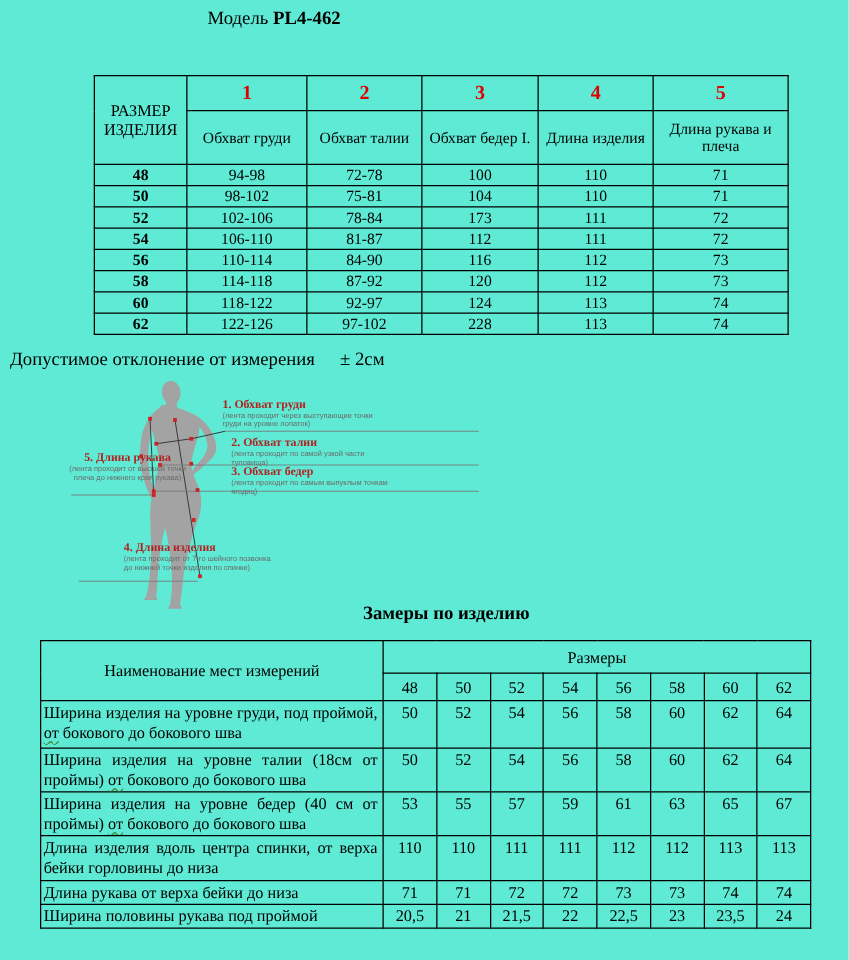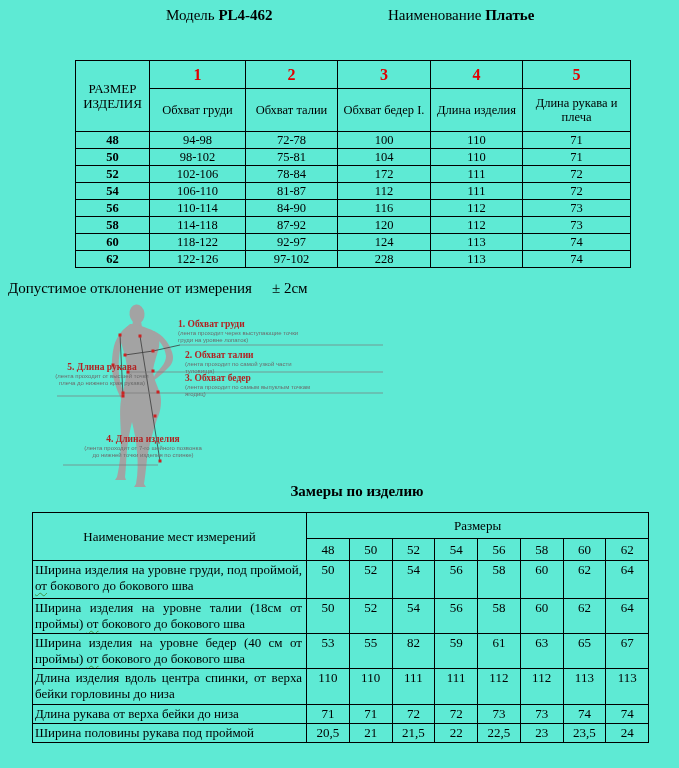--- a/index.html
+++ b/index.html
@@ -30,21 +30,21 @@
   
   .figure { position: absolute; left: 55px; top: 300px; width: 330px; height: 188px; }
   .figure svg { position: absolute; left: 0; top: 0; }
   .fig-label { position: absolute; }
   .fig-label .fl-head { color: #b22222; font-weight: bold; font-size: 9.5px; font-family: Liberation Serif, serif; line-height: 10px; }
   .fig-label .fl-desc { color: #6b6b6b; font-size: 6px; line-height: 6.5px; font-family: "Liberation Sans", sans-serif; margin-top: 1px; }
   .fl-1 { left: 123px; top: 19px; width: 134px; }
   .fl-2 { left: 130px; top: 50px; width: 110px; }
   .fl-3 { left: 130px; top: 73px; width: 126px; }
   .fl-5 { left: 0px;  top: 62px; width: 94px; text-align: center; }
-  .fl-4 { left: 28px; top: 134px; width: 120px; text-align: center; }
+  .fl-4 { left: 44px; top: 134px; width: 120px; }
 
   
   .section-title { position: absolute; left: 35px; top: 483px; width: 644px; text-align: center; font-size: 15px; font-weight: bold; }
 
   #measure-table { position: absolute; left: 32px; top: 512px; width: 616px; }
   #measure-table th, #measure-table td { border: 1px solid #000; overflow: hidden; }
   #measure-table th { font-weight: normal; font-size: 13px; text-align: center; vertical-align: middle; }
   #measure-table th.name-h { line-height: 17px; }
   #measure-table th.sizes-h { height: 26px; }
   #measure-table th.size-col { height: 22px; }
@@ -55,24 +55,20 @@
 </head>
 <body>
 
 <div class="page">
 
   <div class="doc-header">
     <span class="hdr-model">
       <span>Модель</span>
       <b>PL4-462</b>
     </span>
-    <span class="hdr-name">
-      <span>Наименование</span>
-      <b>Платье</b>
-    </span>
   </div>
 
   <table id="size-table">
     <colgroup>
       <col style="width:74px">
         <col style="width:96px">
         <col style="width:92px">
       <col style="width:93px">
         <col style="width:92px">
         <col style="width:108px">
@@ -108,21 +104,21 @@
           <td>98-102</td>
           <td>75-81</td>
           <td>104</td>
           <td>110</td>
           <td>71</td>
         </tr>
         <tr>
           <td class="size">52</td>
           <td>102-106</td>
           <td>78-84</td>
-          <td>172</td>
+          <td>173</td>
           <td>111</td>
           <td>72</td>
         </tr>
         <tr>
           <td class="size">54</td>
           <td>106-110</td>
           <td>81-87</td>
           <td>112</td>
           <td>111</td>
           <td>72</td>
@@ -314,21 +310,21 @@
           <td class="mval">56</td>
           <td class="mval">58</td>
           <td class="mval">60</td>
           <td class="mval">62</td>
           <td class="mval">64</td>
         </tr>
         <tr style="height: 32px;">
           <td class="mlabel"><span>Ширина изделия  на уровне  бедер  (40 см от проймы)  </span><span class="wavy">от</span><span> бокового до бокового шва</span></td>
           <td class="mval">53</td>
           <td class="mval">55</td>
-          <td class="mval">82</td>
+          <td class="mval">57</td>
           <td class="mval">59</td>
           <td class="mval">61</td>
           <td class="mval">63</td>
           <td class="mval">65</td>
           <td class="mval">67</td>
         </tr>
         <tr style="height: 36px;">
           <td class="mlabel"><span>Длина изделия вдоль центра спинки, от верха бейки горловины  до низа</span></td>
           <td class="mval">110</td>
           <td class="mval">110</td>

